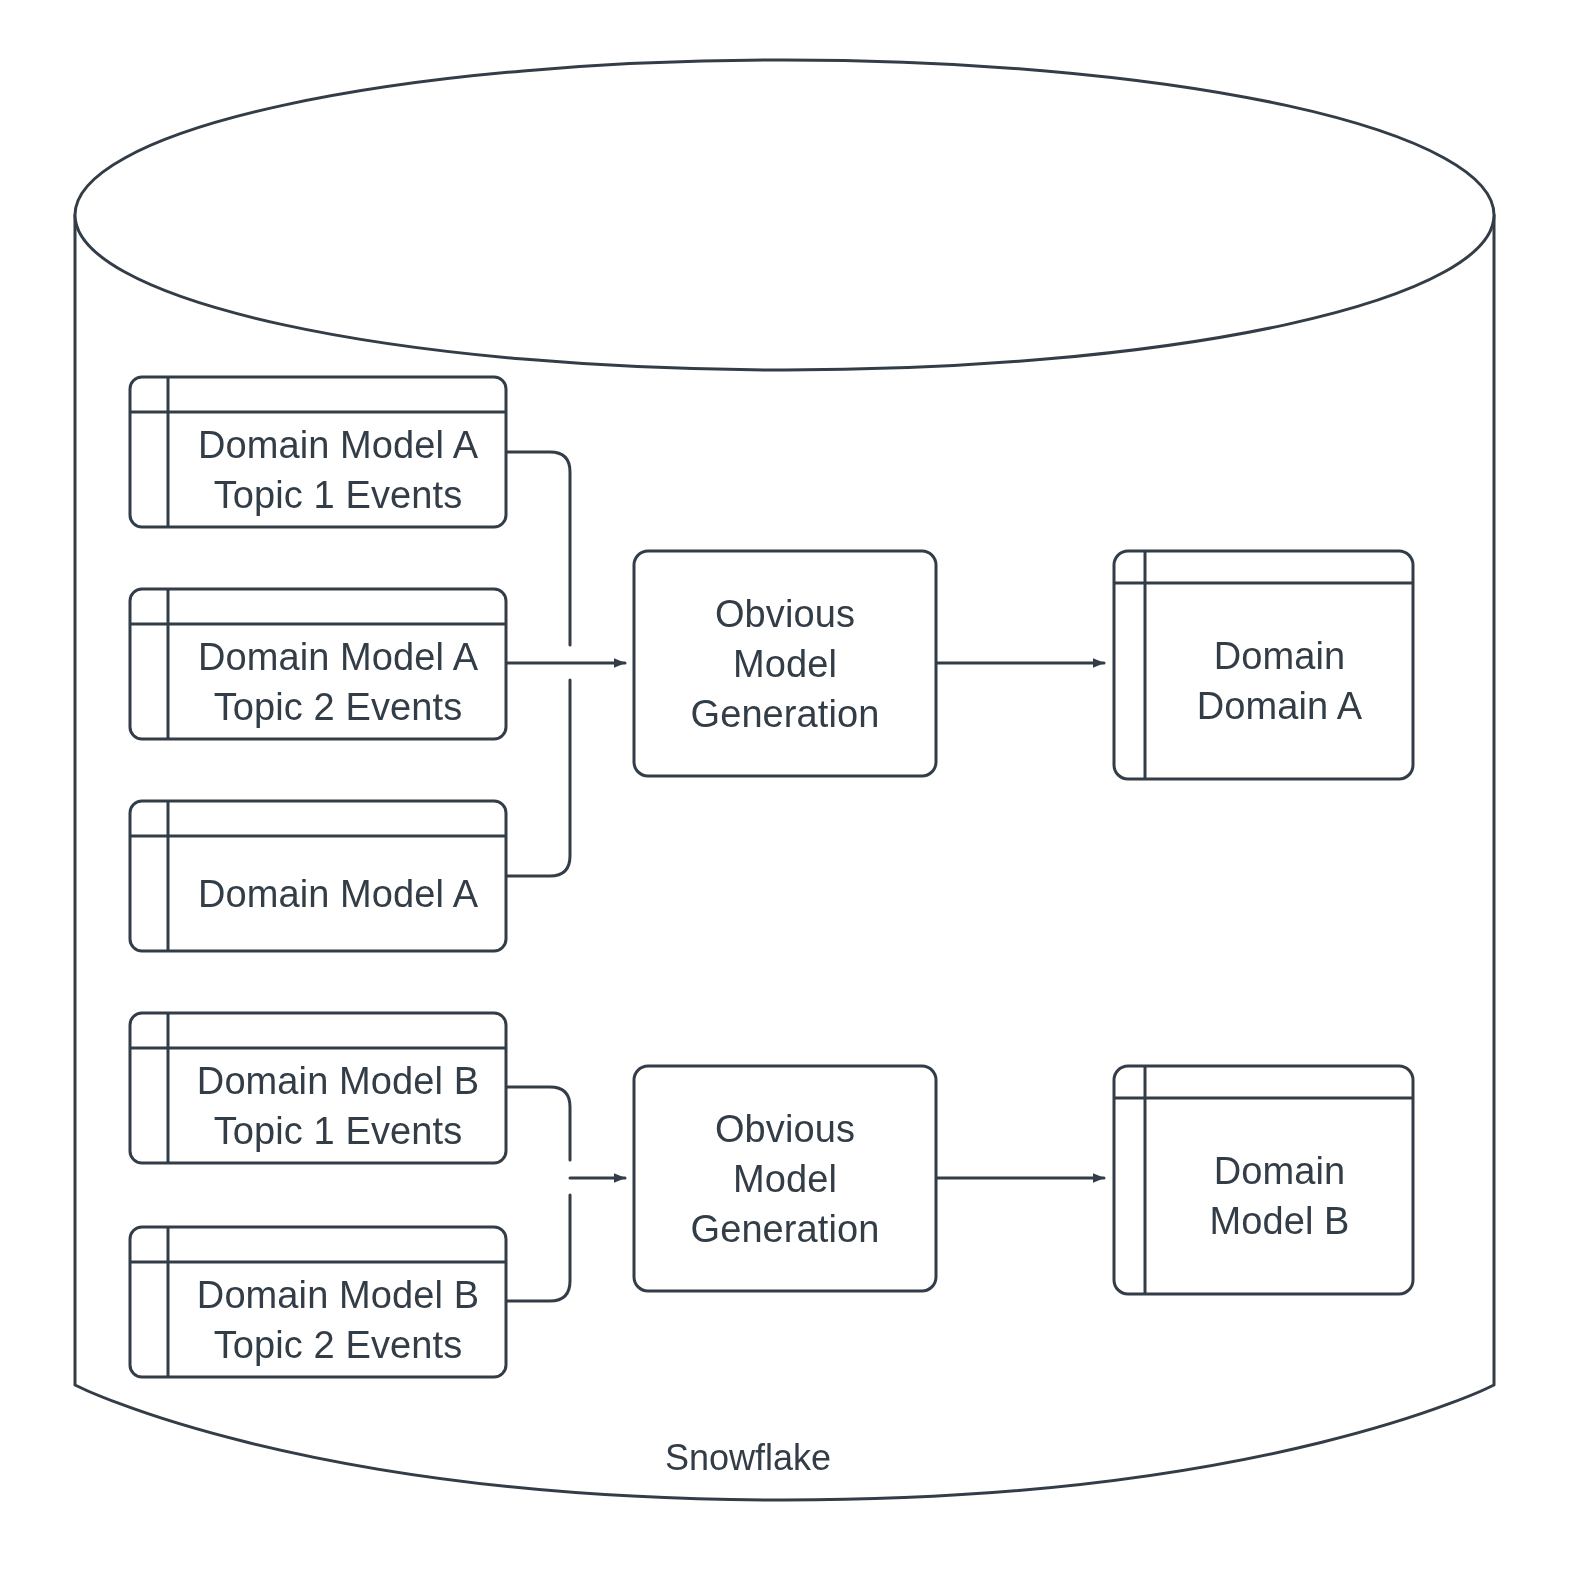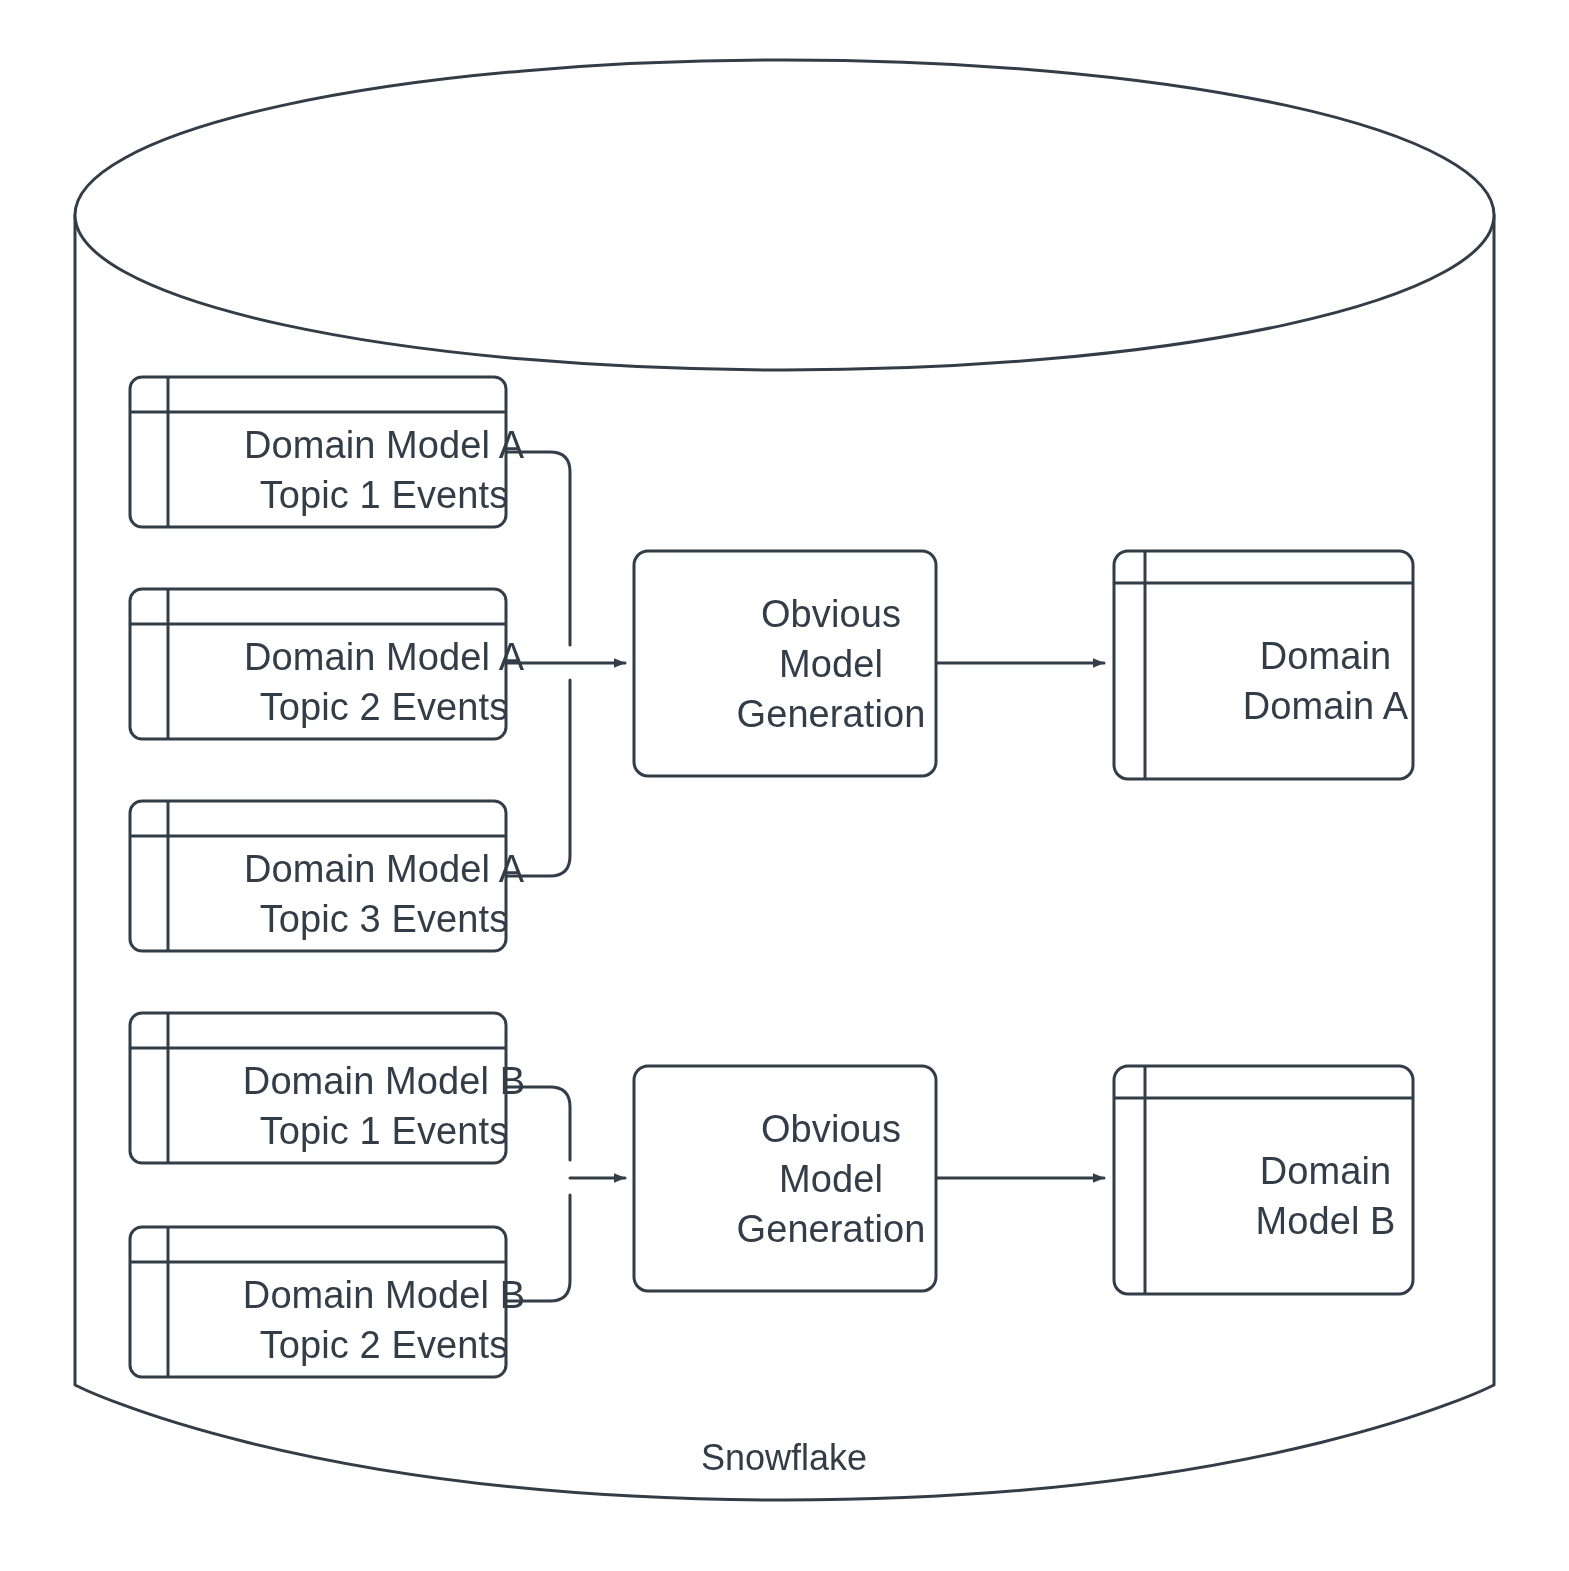--- a/index.html
+++ b/index.html
@@ -32,21 +32,20 @@
     align-items: center;
     justify-content: center;
     text-align: center;
     color: #333d47;
     font-family: "Liberation Sans", sans-serif;
     font-size: 38px;
     line-height: 50px;
     letter-spacing: 0.1px;
     pointer-events: none;
     white-space: pre;
-    padding-left: 46px;
   }
   .node-label span { display: block; }
   .container-label {
     position: absolute;
     color: #333d47;
     font-family: "Liberation Sans", sans-serif;
     font-size: 36px;
     line-height: 42px;
     text-align: center;
     white-space: pre;
@@ -152,21 +151,20 @@
     <span>Topic 1 Events</span>
   </div>
 
   <div class="node-label" style="left:170px; top:624px; width:336px; height:115px;">
     <span>Domain Model A</span>
     <span>Topic 2 Events</span>
   </div>
 
   <div class="node-label" style="left:170px; top:836px; width:336px; height:115px;">
     <span>Domain Model A</span>
-    <span>Topic 3 Events</span>
   </div>
 
   <div class="node-label" style="left:634px; top:551px; width:302px; height:225px;">
     <span>Obvious</span>
     <span>Model</span>
     <span>Generation</span>
   </div>
 
   <div class="node-label" style="left:1146px; top:583px; width:267px; height:196px;">
     <span>Domain</span>
@@ -187,15 +185,15 @@
     <span>Obvious</span>
     <span>Model</span>
     <span>Generation</span>
   </div>
 
   <div class="node-label" style="left:1146px; top:1098px; width:267px; height:196px;">
     <span>Domain</span>
     <span>Model B</span>
   </div>
 
-  <div class="container-label" style="left:584px; top:1437px; width:400px;">Snowflake</div>
+  <div class="container-label" style="left:548px; top:1437px; width:400px;">Snowflake</div>
 
 </div>
 
 </body></html>

